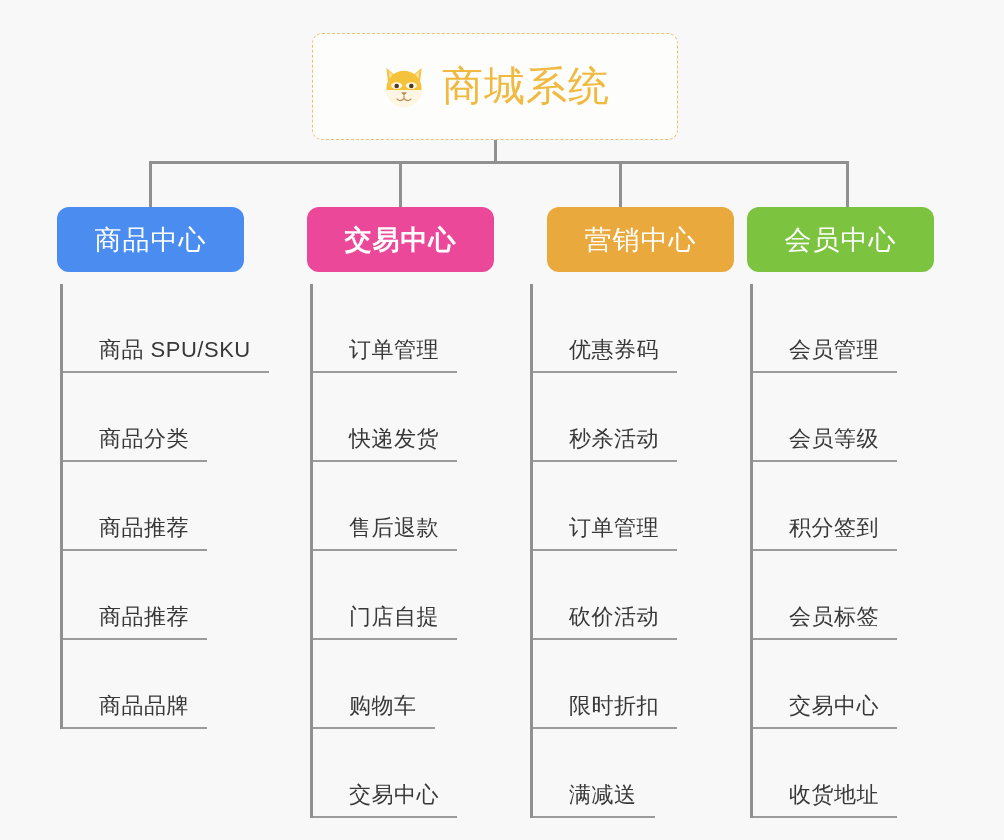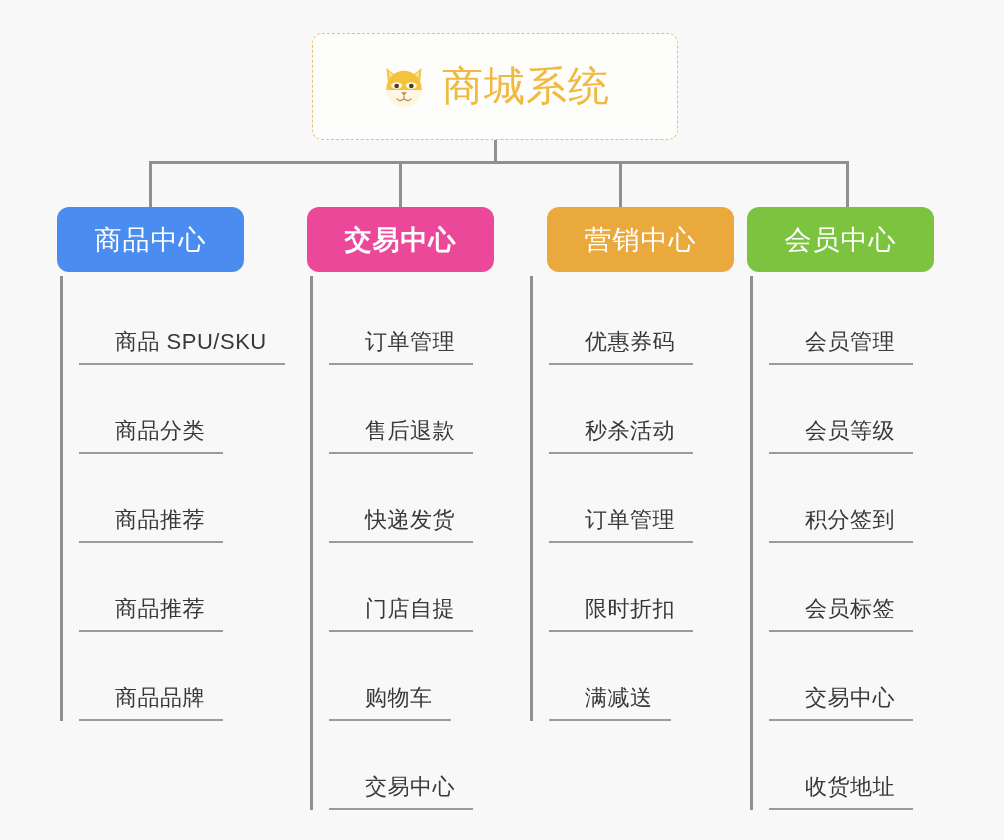--- a/index.html
+++ b/index.html
@@ -67,22 +67,22 @@
     display: flex;
     align-items: center;
     justify-content: center;
     color: #ffffff;
     font-size: 27px;
     letter-spacing: 1px;
     white-space: nowrap;
   }
   .leaf-list {
     position: relative;
-    margin-top: 4px;
-    padding-left: 16px;
+    margin-top: 12px;
+    padding-left: 0;
     border-left: 3px solid #909090;
     margin-left: 3px;
   }
   .leaf {
     position: relative;
     height: 89px;
     display: flex;
     align-items: flex-end;
   }
   .leaf-inner {
@@ -159,24 +159,24 @@
 
   <div class="column" style="left:307px;">
     <div class="cat-header" style="background: #ec4899; font-weight: bold;">
       <span>交易中心</span>
     </div>
     <div class="leaf-list">
       <div class="leaf">
           <span class="leaf-inner"><span class="leaf-label">订单管理</span></span>
         </div>
       <div class="leaf">
+          <span class="leaf-inner"><span class="leaf-label">快递发货</span></span>
+        </div>
+      <div class="leaf">
           <span class="leaf-inner"><span class="leaf-label">售后退款</span></span>
-        </div>
-      <div class="leaf">
-          <span class="leaf-inner"><span class="leaf-label">快递发货</span></span>
         </div>
       <div class="leaf">
           <span class="leaf-inner"><span class="leaf-label">门店自提</span></span>
         </div>
       <div class="leaf">
           <span class="leaf-inner"><span class="leaf-label">购物车</span></span>
         </div>
       <div class="leaf">
           <span class="leaf-inner"><span class="leaf-label">交易中心</span></span>
         </div>
@@ -191,20 +191,23 @@
       <div class="leaf">
           <span class="leaf-inner"><span class="leaf-label">优惠券码</span></span>
         </div>
       <div class="leaf">
           <span class="leaf-inner"><span class="leaf-label">秒杀活动</span></span>
         </div>
       <div class="leaf">
           <span class="leaf-inner"><span class="leaf-label">订单管理</span></span>
         </div>
       <div class="leaf">
+          <span class="leaf-inner"><span class="leaf-label">砍价活动</span></span>
+        </div>
+      <div class="leaf">
           <span class="leaf-inner"><span class="leaf-label">限时折扣</span></span>
         </div>
       <div class="leaf">
           <span class="leaf-inner"><span class="leaf-label">满减送</span></span>
         </div>
     </div>
   </div>
 
   <div class="column" style="left:747px;">
     <div class="cat-header" style="background: rgb(124, 196, 64);">

